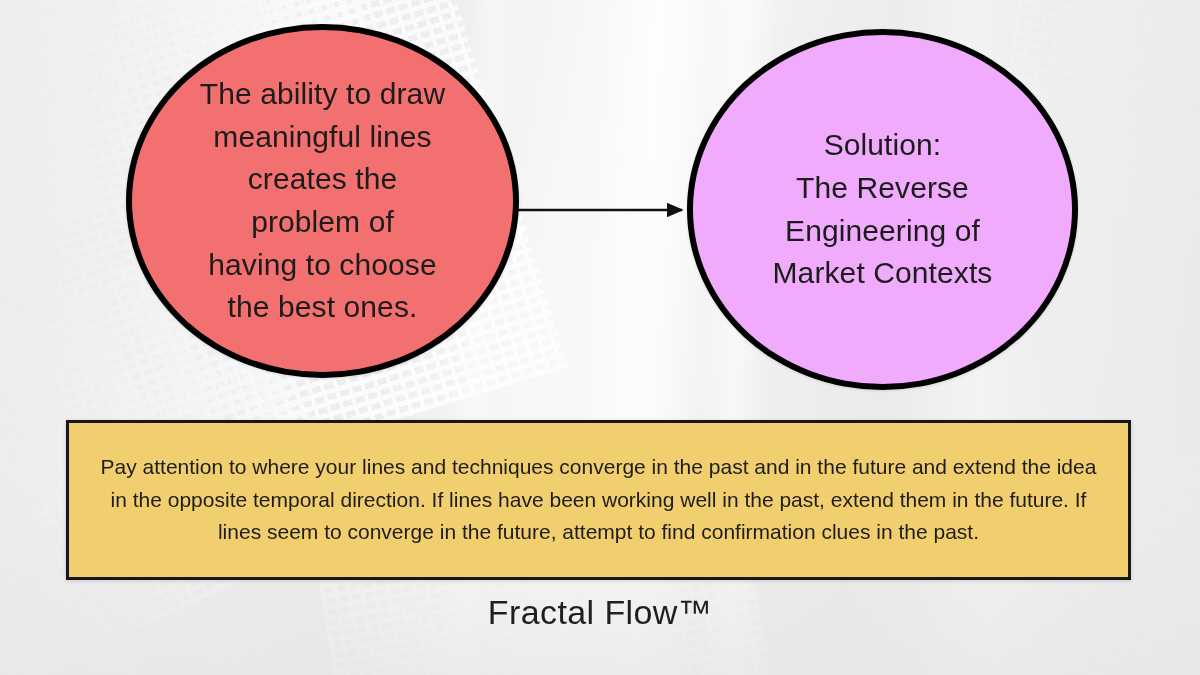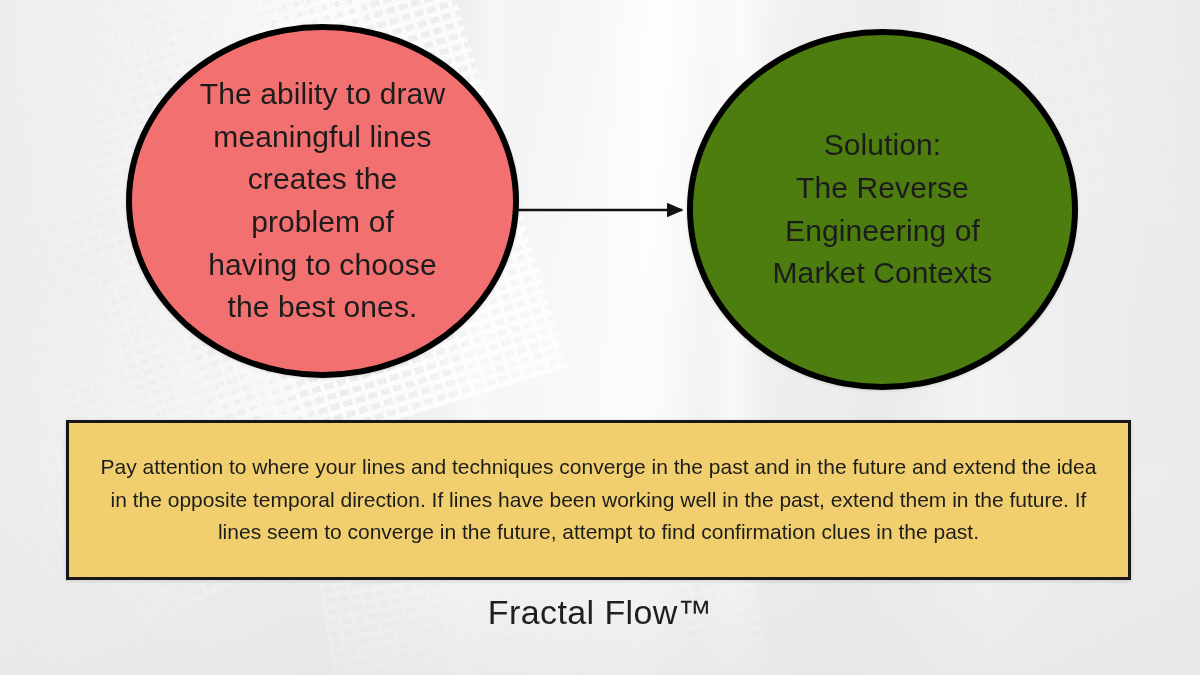--- a/index.html
+++ b/index.html
@@ -95,21 +95,21 @@
   #problem-node {
     left: 126px; top: 24px;
     width: 393px; height: 354px;
     background: #f2706f;
   }
   #problem-node .node-text { padding: 0 34px; }
 
   #solution-node {
     left: 687px; top: 29px;
     width: 391px; height: 361px;
-    background: #4d7c0f;
+    background: #f0abfc;
   }
   #solution-node .node-text { padding: 0 30px; }
 
   
   #flow-arrow {
     position: absolute;
     left: 512px; top: 196px;
     width: 182px; height: 28px;
     overflow: visible;
   }

